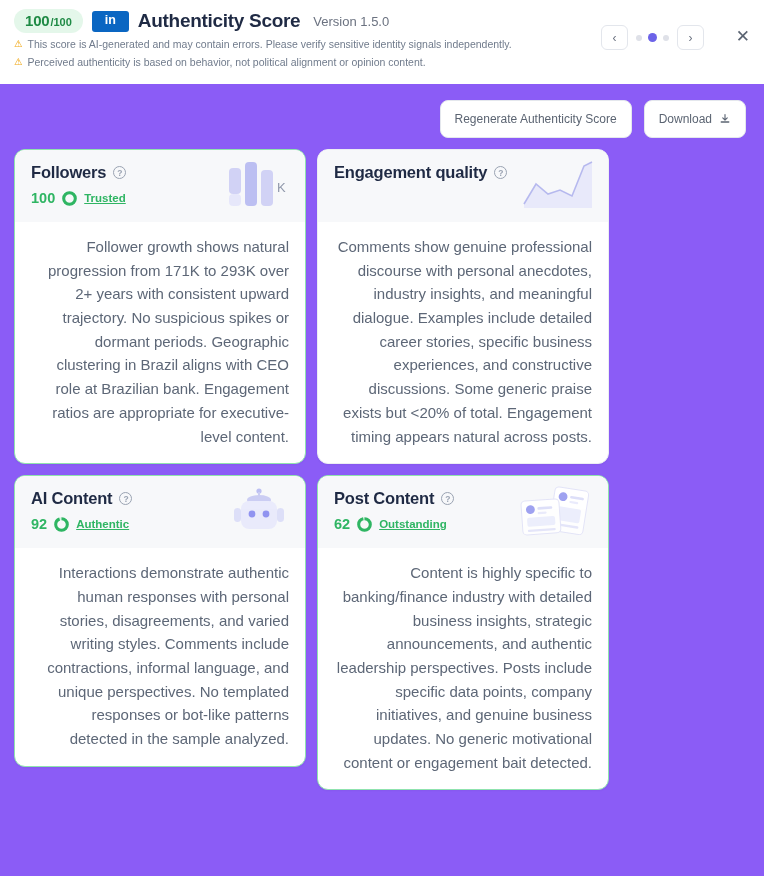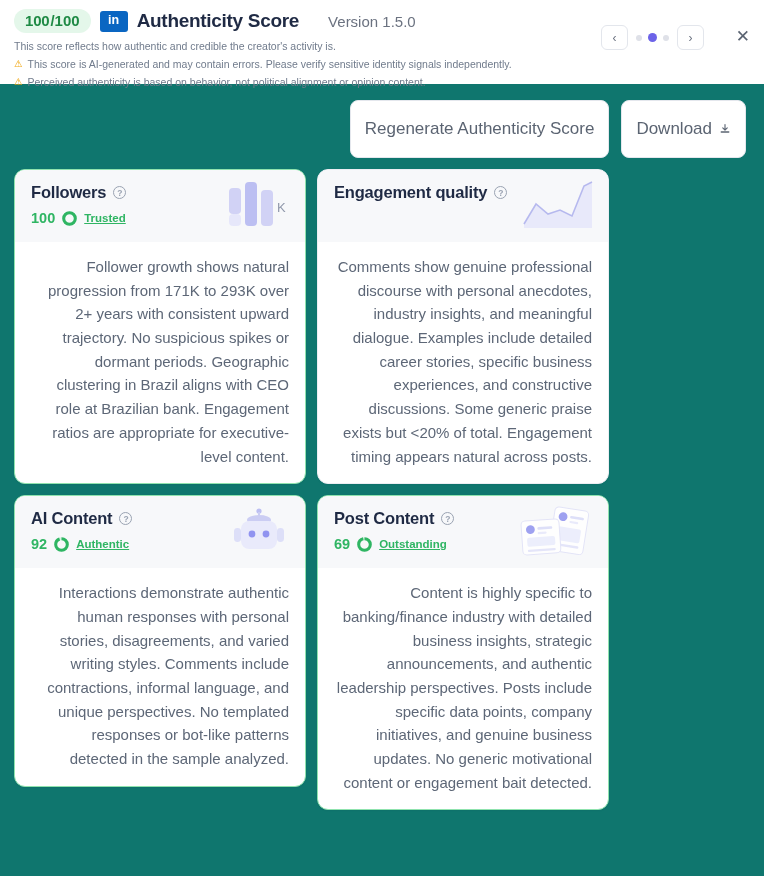--- a/index.html
+++ b/index.html
@@ -2,47 +2,47 @@
 <html><head>
 <meta charset="utf-8">
 <style>
   * { box-sizing: border-box; margin: 0; padding: 0; }
   html, body {
     width: 764px; height: 876px;
     font-family: "Liberation Sans", sans-serif;
     background: #f7f8fa;
     overflow: hidden;
   }
-  .page { width: 764px; height: 876px; position: relative; background: #0f766e; }
+  .page { width: 764px; height: 876px; position: relative; background: #8b5cf6; }
 
   
   .header {
     background: #ffffff;
     padding: 8px 14px 10px 14px;
     position: relative;
     height: 84px;
   }
   .hdr-top { display: flex; align-items: center; gap: 9px; height: 26px; }
   .score-pill {
     background: #e4f7ea; color: #1f8a45;
     border-radius: 20px; padding: 3px 11px 4px 11px;
     display: flex; align-items: baseline; gap: 1px;
     font-weight: 700;
   }
   .score-pill .big { font-size: 15px; letter-spacing: -.2px; }
-  .score-pill .small { font-size: 15px; font-weight: 700; }
+  .score-pill .small { font-size: 11px; font-weight: 700; }
   .li-icon {
-    width: 28px; height: 21px; background: #0a66c2; border-radius: 3px;
+    width: 37px; height: 21px; background: #0a66c2; border-radius: 3px;
     color: #fff; font-size: 12.5px; font-weight: 700;
     display: flex; align-items: center; justify-content: center;
     font-family: "Liberation Sans", sans-serif; line-height: 1;
     padding-bottom:1px;
   }
   .hdr-title { font-size: 19px; font-weight: 700; color: #1f2a44; letter-spacing: -.3px; text-align: center; }
-  .hdr-version { font-size: 15px; color: #6b7280; margin-left: 20px; align-self: center; }
+  .hdr-version { font-size: 13px; color: #6b7280; margin-left: 4px; align-self: center; }
 
   .hdr-sub { font-size: 10.5px; color: #707b8c; margin-top: 5px; line-height: 1.45; }
   .warn-row { display: flex; align-items: flex-start; gap: 5px; margin-top: 3px; }
   .warn-ico { color: #f0a714; font-size: 9.5px; line-height: 1.5; flex: none; }
   .warn-txt { font-size: 10.5px; color: #707b8c; line-height: 1.45; }
 
   
   .pager { position: absolute; right: 60px; top: 25px; display: flex; align-items: center; gap: 8px; }
   .pg-btn {
     width: 27px; height: 25px; border: 1px solid #e3e6ec; border-radius: 6px;
@@ -55,21 +55,21 @@
   .close-x {
     position: absolute; right: 14px; top: 28px;
     font-size: 17px; color: #5b6472; cursor: pointer; line-height: 1;
     font-weight: 400;
   }
 
   
   .actions { display: flex; justify-content: flex-end; gap: 12px; padding: 16px 18px 0 0; }
   .btn {
     background: #fff; border: 1px solid #e4e7ed; border-radius: 8px;
-    font-size: 17px; color: #5b6472; padding: 18px 14px; cursor: pointer;
+    font-size: 12px; color: #5b6472; padding: 11px 14px; cursor: pointer;
     display: flex; align-items: center; gap: 7px; font-family: "Liberation Sans", sans-serif;
   }
 
   
   .grid { display: flex; flex-wrap: wrap; gap: 11px; padding: 11px 14px 0 14px; align-items: flex-start; }
   .card {
     width: 292px; background: #fff; border-radius: 11px;
     border: 1.4px solid #eceef3; overflow: hidden;
     box-shadow: 0 1px 2px rgba(25,35,60,.04);
   }
@@ -104,21 +104,20 @@
     <div class="hdr-top">
       <div class="score-pill">
         <span class="big">100</span>
         <span class="small">/100</span>
       </div>
       <div class="li-icon">in</div>
       <div class="hdr-title">Authenticity Score</div>
       <div class="hdr-version">Version 1.5.0</div>
     </div>
 
-    <div class="hdr-sub">This score reflects how authentic and credible the creator's activity is.</div>
 
     <div class="warn-row">
       <span class="warn-ico">⚠</span>
       <span class="warn-txt">This score is AI-generated and may contain errors. Please verify sensitive identity signals independently.</span>
     </div>
     <div class="warn-row">
       <span class="warn-ico">⚠</span>
       <span class="warn-txt">Perceived authenticity is based on behavior, not political alignment or opinion content.</span>
     </div>
 
@@ -225,21 +224,21 @@
         </div>
       </div>
       <div class="card good">
         <div class="card-head">
           <div class="ch-left">
             <div class="ch-title">
               <span>Post Content</span>
               <span class="q-ico">?</span>
             </div>
             <div class="ch-score">
-              <span class="sc-num">69</span>
+              <span class="sc-num">62</span>
               <svg class="ring" viewBox="0 0 16 16">
                 <circle cx="8" cy="8" r="6.2" fill="none" stroke="#d8f3e2" stroke-width="3.2"></circle>
                 <circle cx="8" cy="8" r="6.2" fill="none" stroke="#2fb563" stroke-width="3.2" stroke-dasharray="36.62 38.96" transform="rotate(-90 8 8)"></circle>
               </svg>
               <span class="sc-label">Outstanding</span>
             </div>
           </div>
           <div class="ch-art"><svg width="78" height="54" viewBox="0 0 78 54">
               <g transform="rotate(9 48 24)">
                 <rect x="36" y="2" width="34" height="44" rx="4" fill="#fff" stroke="#e2e3f7"></rect>

